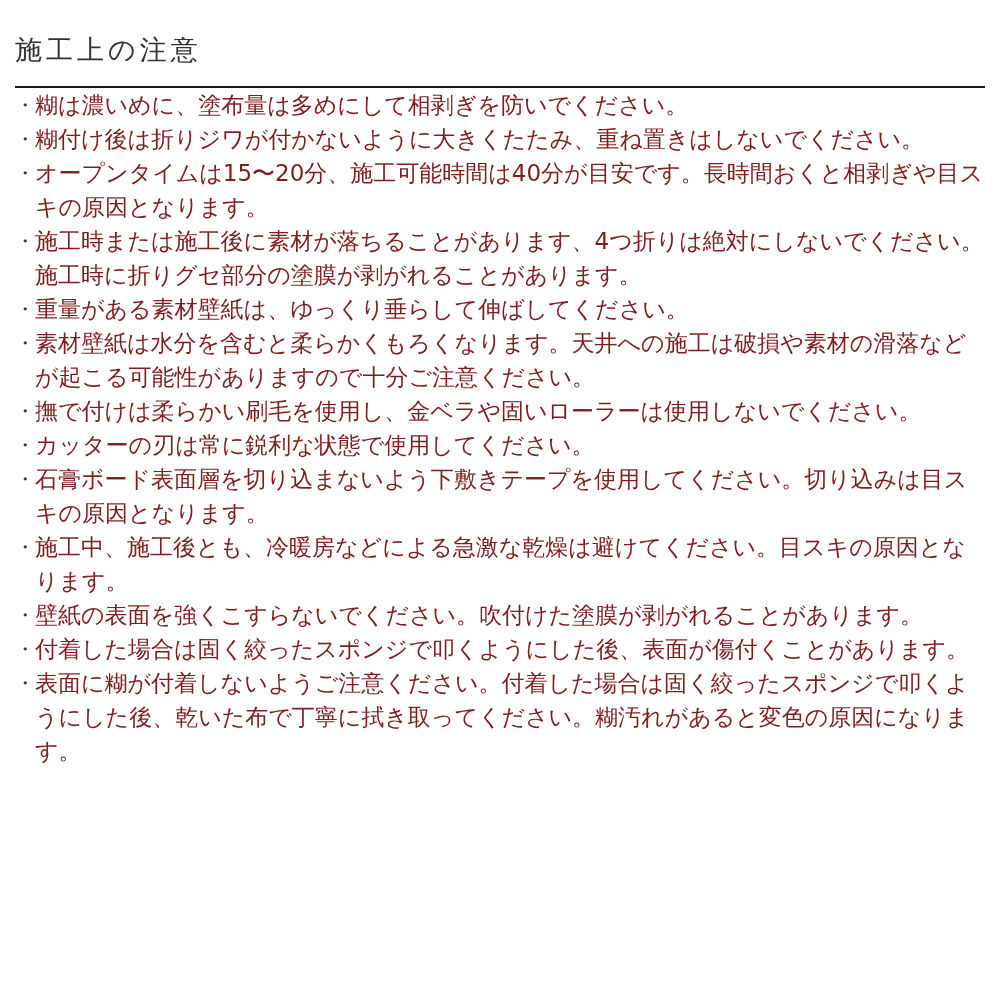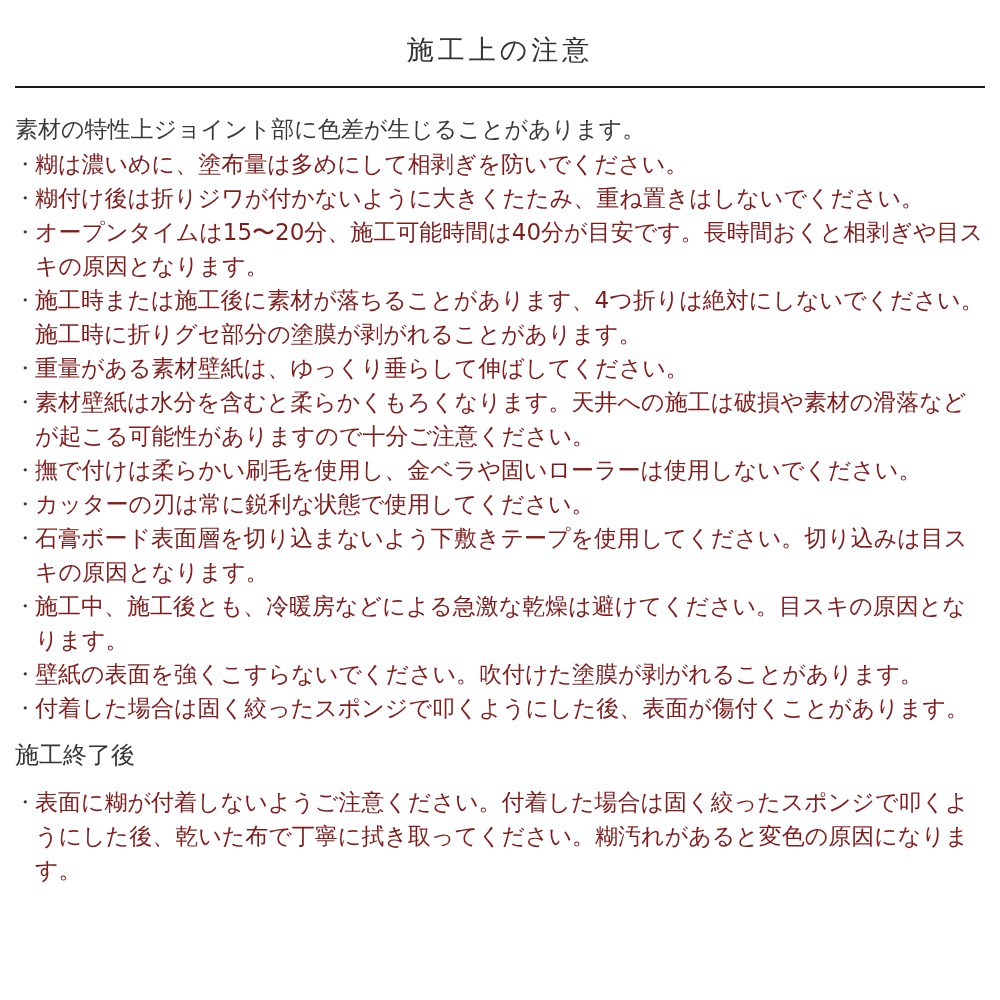--- a/index.html
+++ b/index.html
@@ -15,21 +15,20 @@
     overflow: hidden;
   }
   .page {
     padding: 0 15px;
     box-sizing: border-box;
     width: 1000px;
   }
   .doc-title {
     font-size: 27px;
     font-weight: normal;
-    text-align: center;
     letter-spacing: 4px;
     margin: 34px 0 0 0;
     line-height: 1.2;
     color: #333333;
   }
   .title-rule {
     border: none;
     border-top: 2px solid #1a1a1a;
     margin: 20px 0 0 0;
   }
@@ -72,21 +71,20 @@
   }
 </style>
 </head>
 <body>
 
 <div class="page">
 
   <h1 class="doc-title">施工上の注意</h1>
   <hr class="title-rule">
 
-  <p class="intro first">素材の特性上ジョイント部に色差が生じることがあります。</p>
 
   <div class="bullet-list">
     <div class="item">
       <span class="bullet">・</span>
       <span class="item-text">糊は濃いめに、塗布量は多めにして相剥ぎを防いでください。</span>
     </div>
     <div class="item">
       <span class="bullet">・</span>
       <span class="item-text">糊付け後は折りジワが付かないように大きくたたみ、重ね置きはしないでください。</span>
     </div>
@@ -128,21 +126,20 @@
     <div class="item">
       <span class="bullet">・</span>
       <span class="item-text">壁紙の表面を強くこすらないでください。吹付けた塗膜が剥がれることがあります。</span>
     </div>
     <div class="item">
       <span class="bullet">・</span>
       <span class="item-text">付着した場合は固く絞ったスポンジで叩くようにした後、表面が傷付くことがあります。</span>
     </div>
   </div>
 
-  <h2 class="section-heading">施工終了後</h2>
   <div class="bullet-list">
     <div class="item">
       <span class="bullet">・</span>
       <span class="item-text">表面に糊が付着しないようご注意ください。付着した場合は固く絞ったスポンジで叩くようにした後、乾いた布で丁寧に拭き取ってください。糊汚れがあると変色の原因になります。</span>
     </div>
 
   </div>
 
 </div>
 

